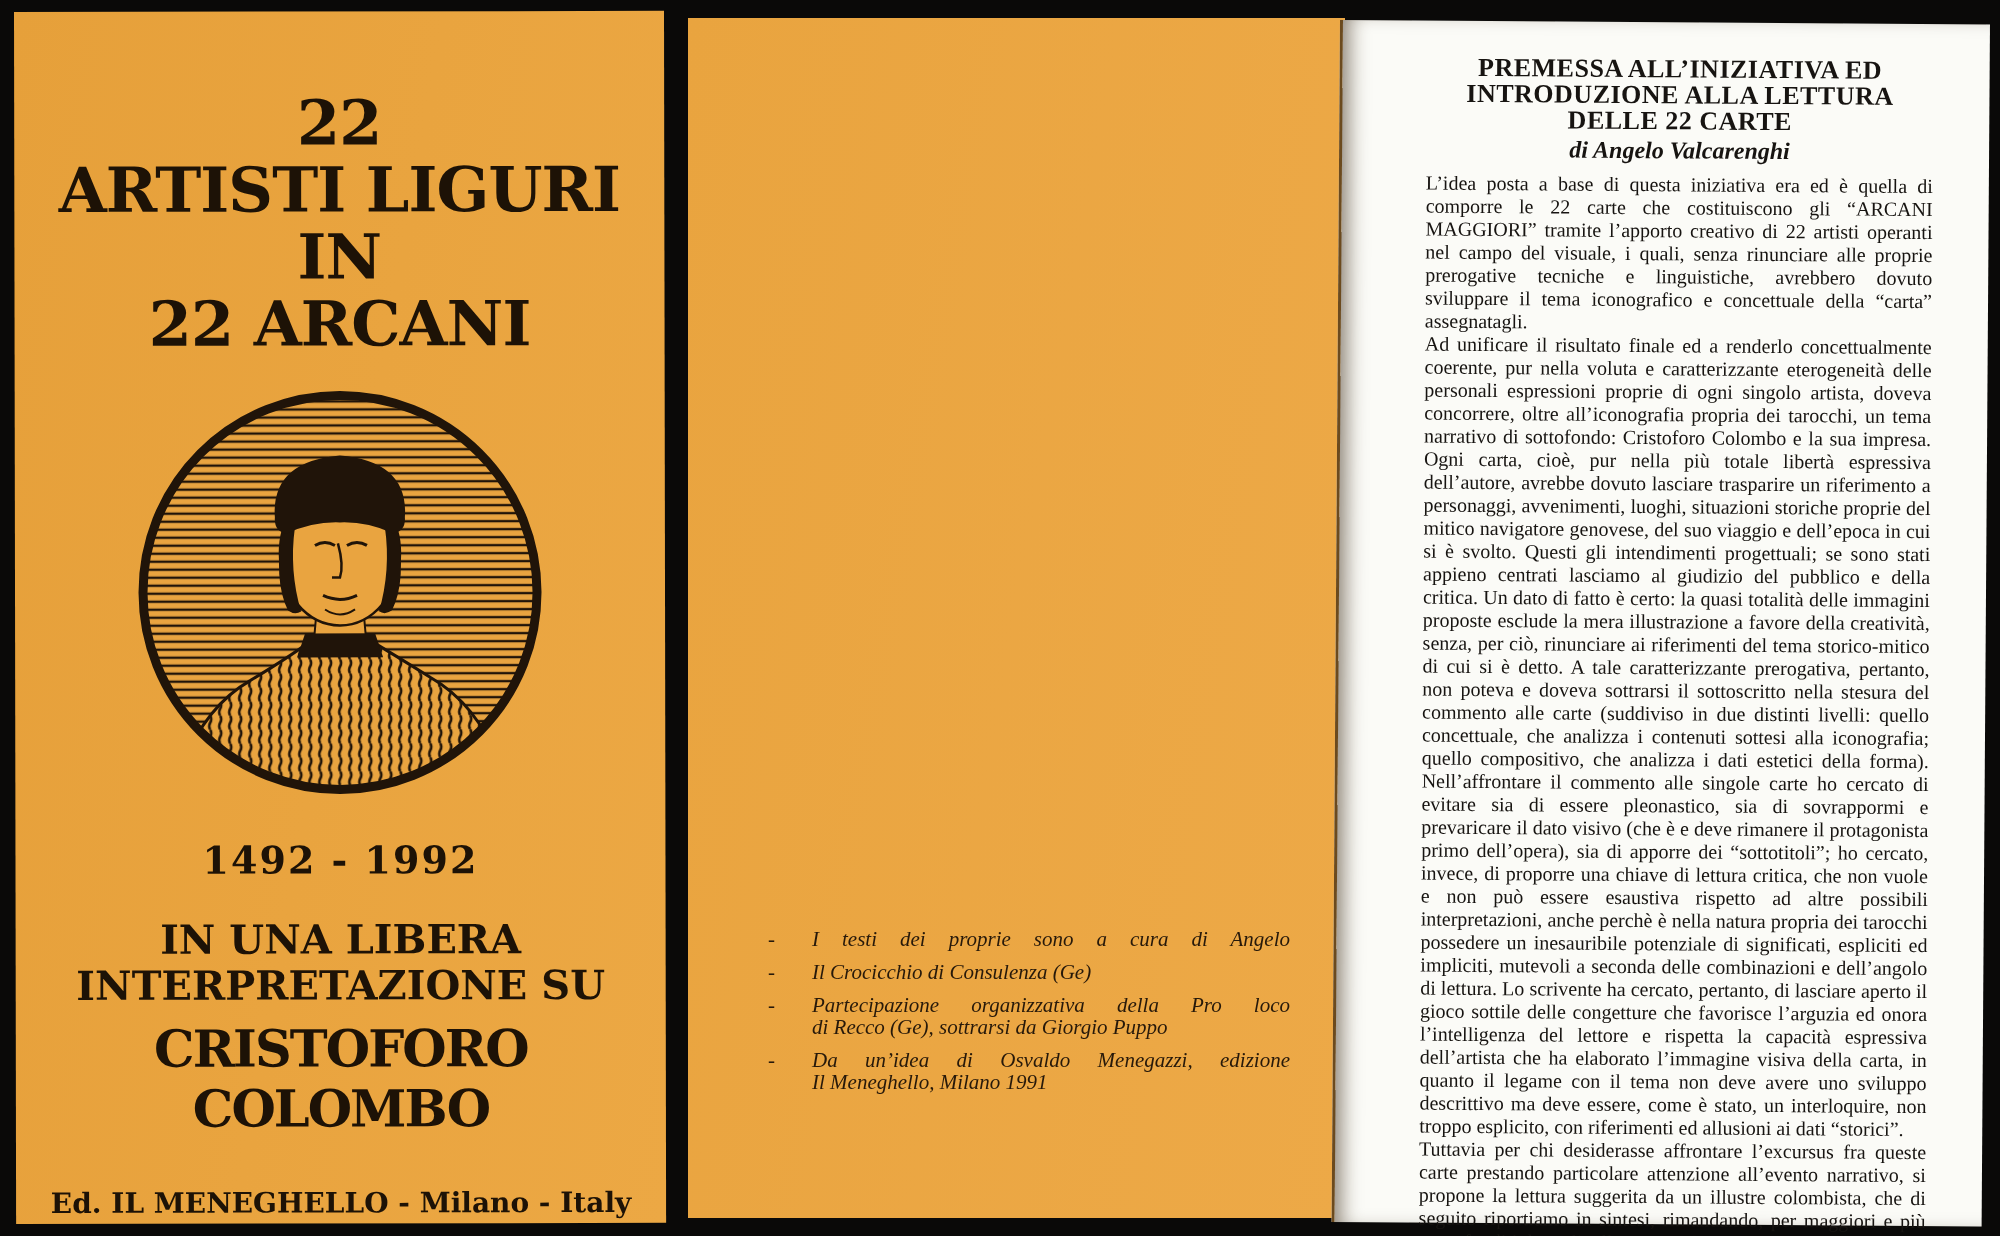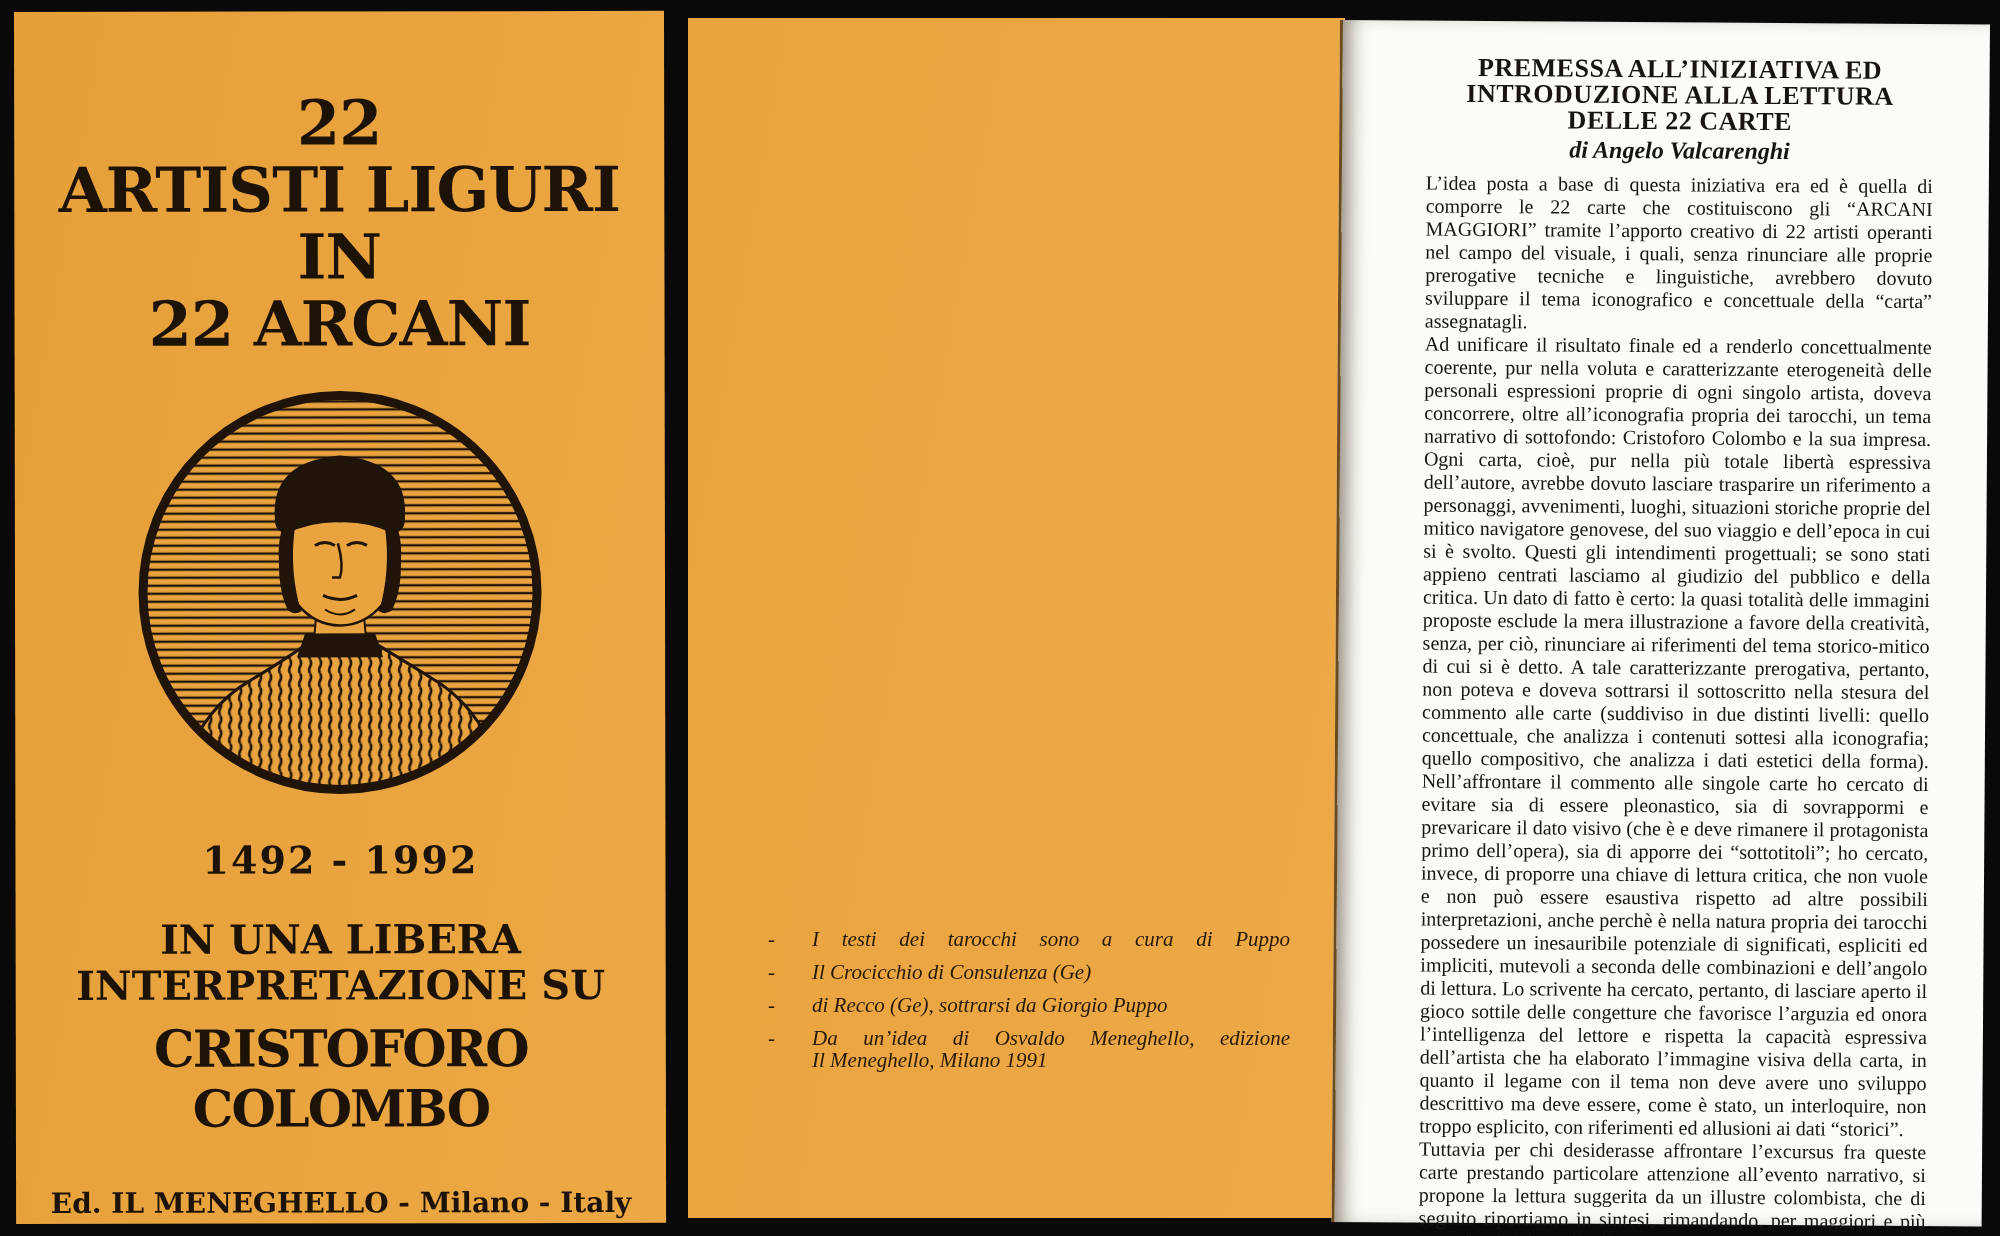--- a/index.html
+++ b/index.html
@@ -106,42 +106,43 @@
   <div class="cover-subject">CRISTOFORO COLOMBO</div>
   <div class="cover-pub">Ed. IL MENEGHELLO - Milano - Italy</div>
 </div>
 
 <div class="page" id="credits">
   <div class="credits-list">
 
     <div class="credit">
       <div class="dash">-</div>
       <div class="ctext">
-        <div class="l1">I testi dei tarocchi sono a cura di Puppo</div>
+        <div class="l1">I testi dei proprie sono a cura di Angelo</div>
       </div>
     </div>
 
     <div class="credit">
       <div class="dash">-</div>
       <div class="ctext">
         <div class="l2">Il Crocicchio di Consulenza (Ge)</div>
       </div>
     </div>
 
     <div class="credit">
       <div class="dash">-</div>
       <div class="ctext">
+        <div class="l1">Partecipazione organizzativa della Pro loco</div>
         <div class="l2">di Recco (Ge), sottrarsi da Giorgio Puppo</div>
       </div>
     </div>
 
     <div class="credit">
       <div class="dash">-</div>
       <div class="ctext">
-        <div class="l1">Da un’idea di Osvaldo Meneghello, edizione</div>
+        <div class="l1">Da un’idea di Osvaldo Menegazzi, edizione</div>
         <div class="l2">Il Meneghello, Milano 1991</div>
       </div>
     </div>
 
   </div>
 </div>
 
 <div class="page" id="intro">
   <div class="intro-inner">
     <div class="intro-title">

